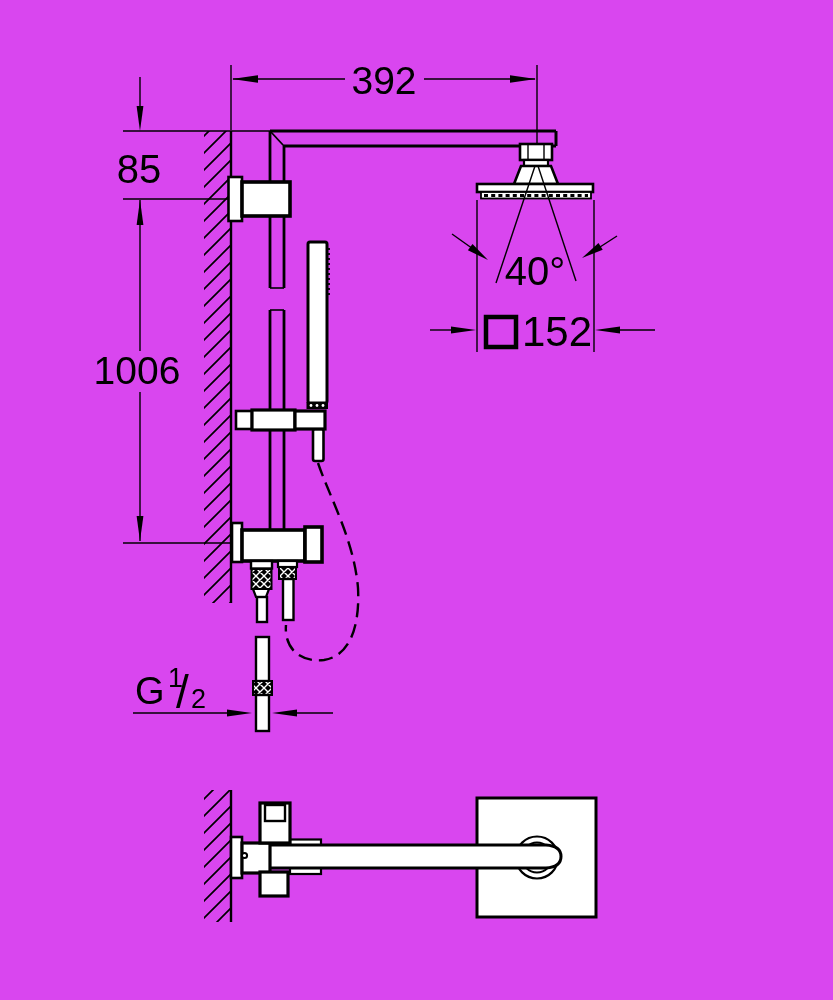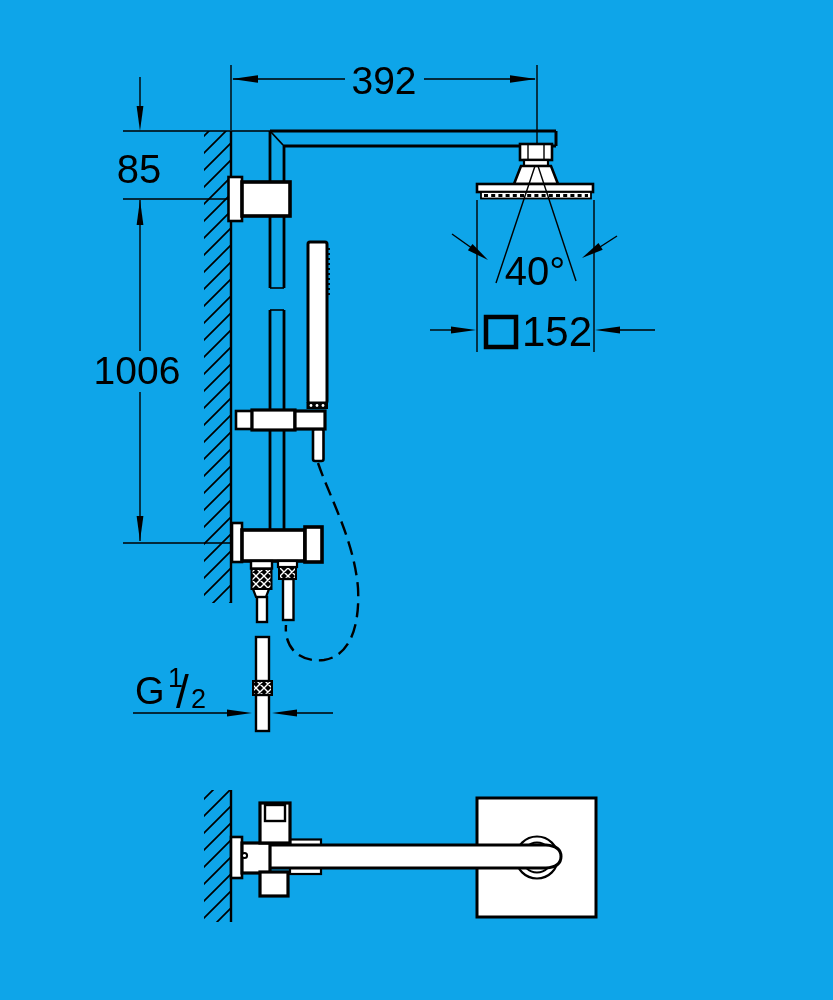--- a/index.html
+++ b/index.html
@@ -1,16 +1,16 @@
 <!DOCTYPE html>
 <html><head>
 <meta charset="utf-8">
 <style>
   html,body{margin:0;padding:0;background:#ffffff;}
-  .canvas{position:relative;width:833px;height:1000px;background:#0ea5e9;overflow:hidden;}
+  .canvas{position:relative;width:833px;height:1000px;background:#d946ef;overflow:hidden;}
   svg{display:block;}
   text{font-family:"Liberation Sans","DejaVu Sans",sans-serif;fill:#000;stroke:none;}
 </style>
 </head>
 <body>
 
 <div class="canvas">
 <svg width="833" height="1000" viewBox="0 0 833 1000" xmlns="http://www.w3.org/2000/svg">
   <defs>
     <pattern id="hatch" width="17" height="17" patternUnits="userSpaceOnUse">

